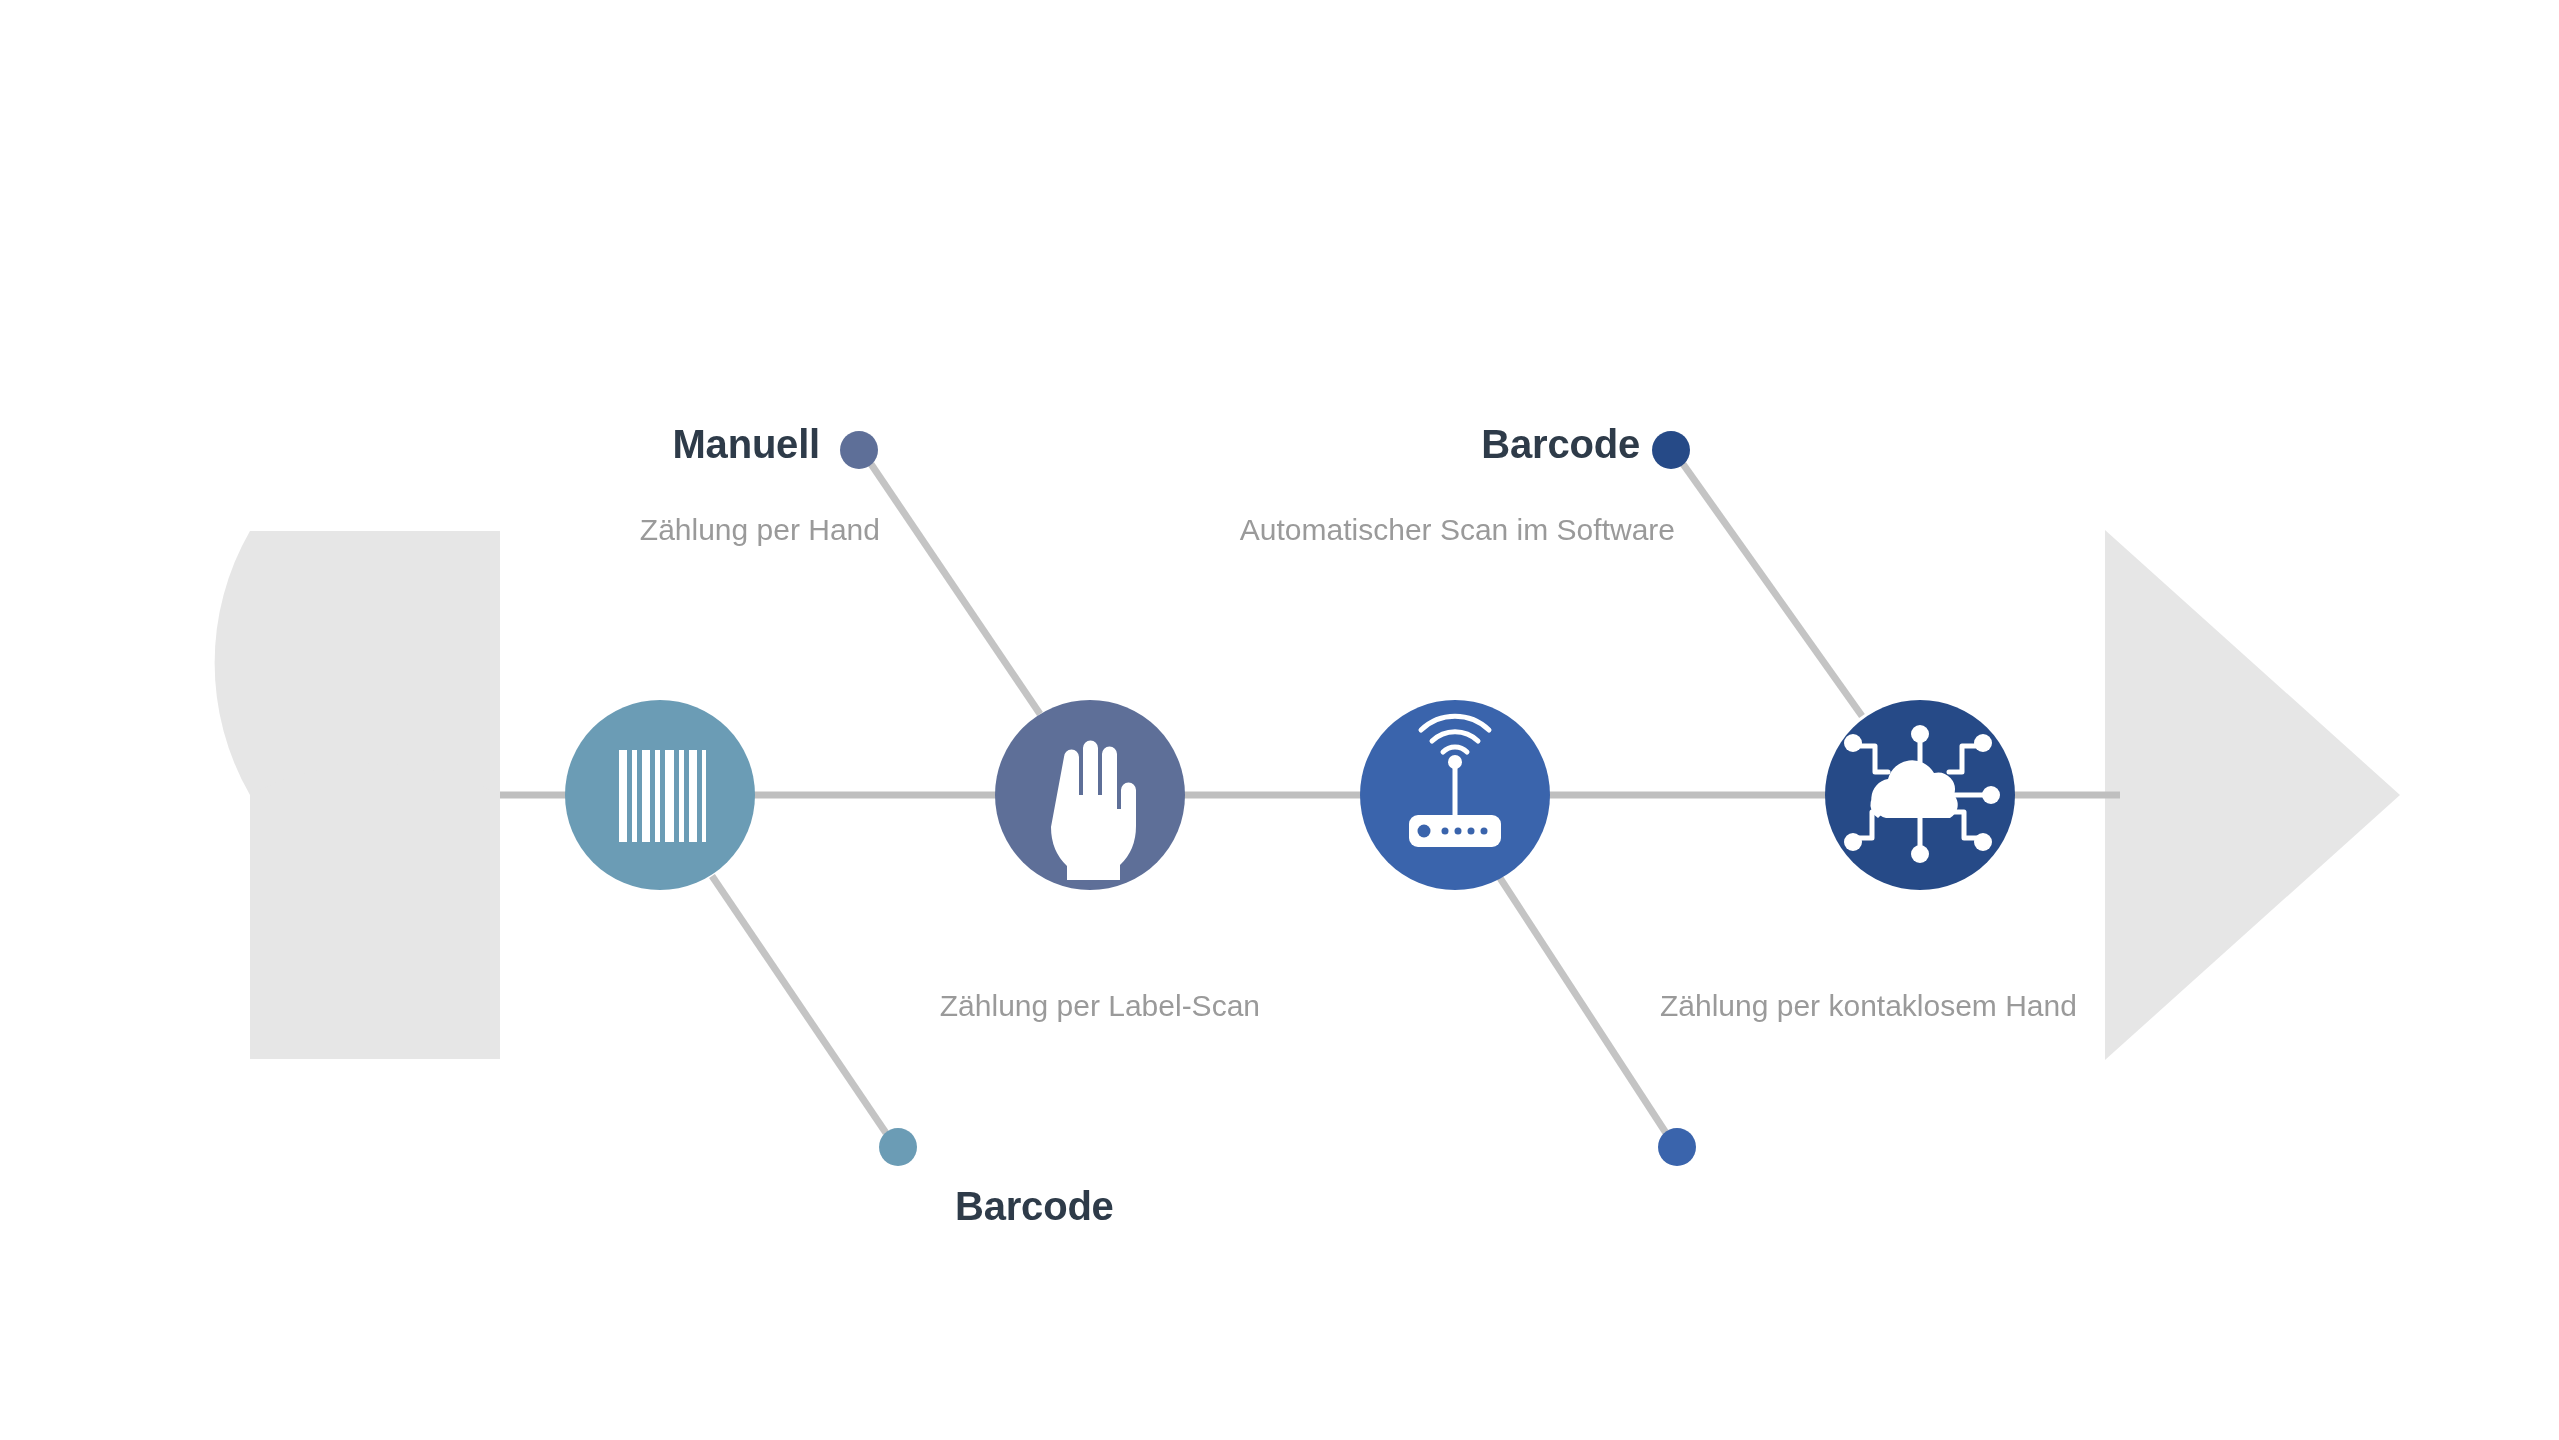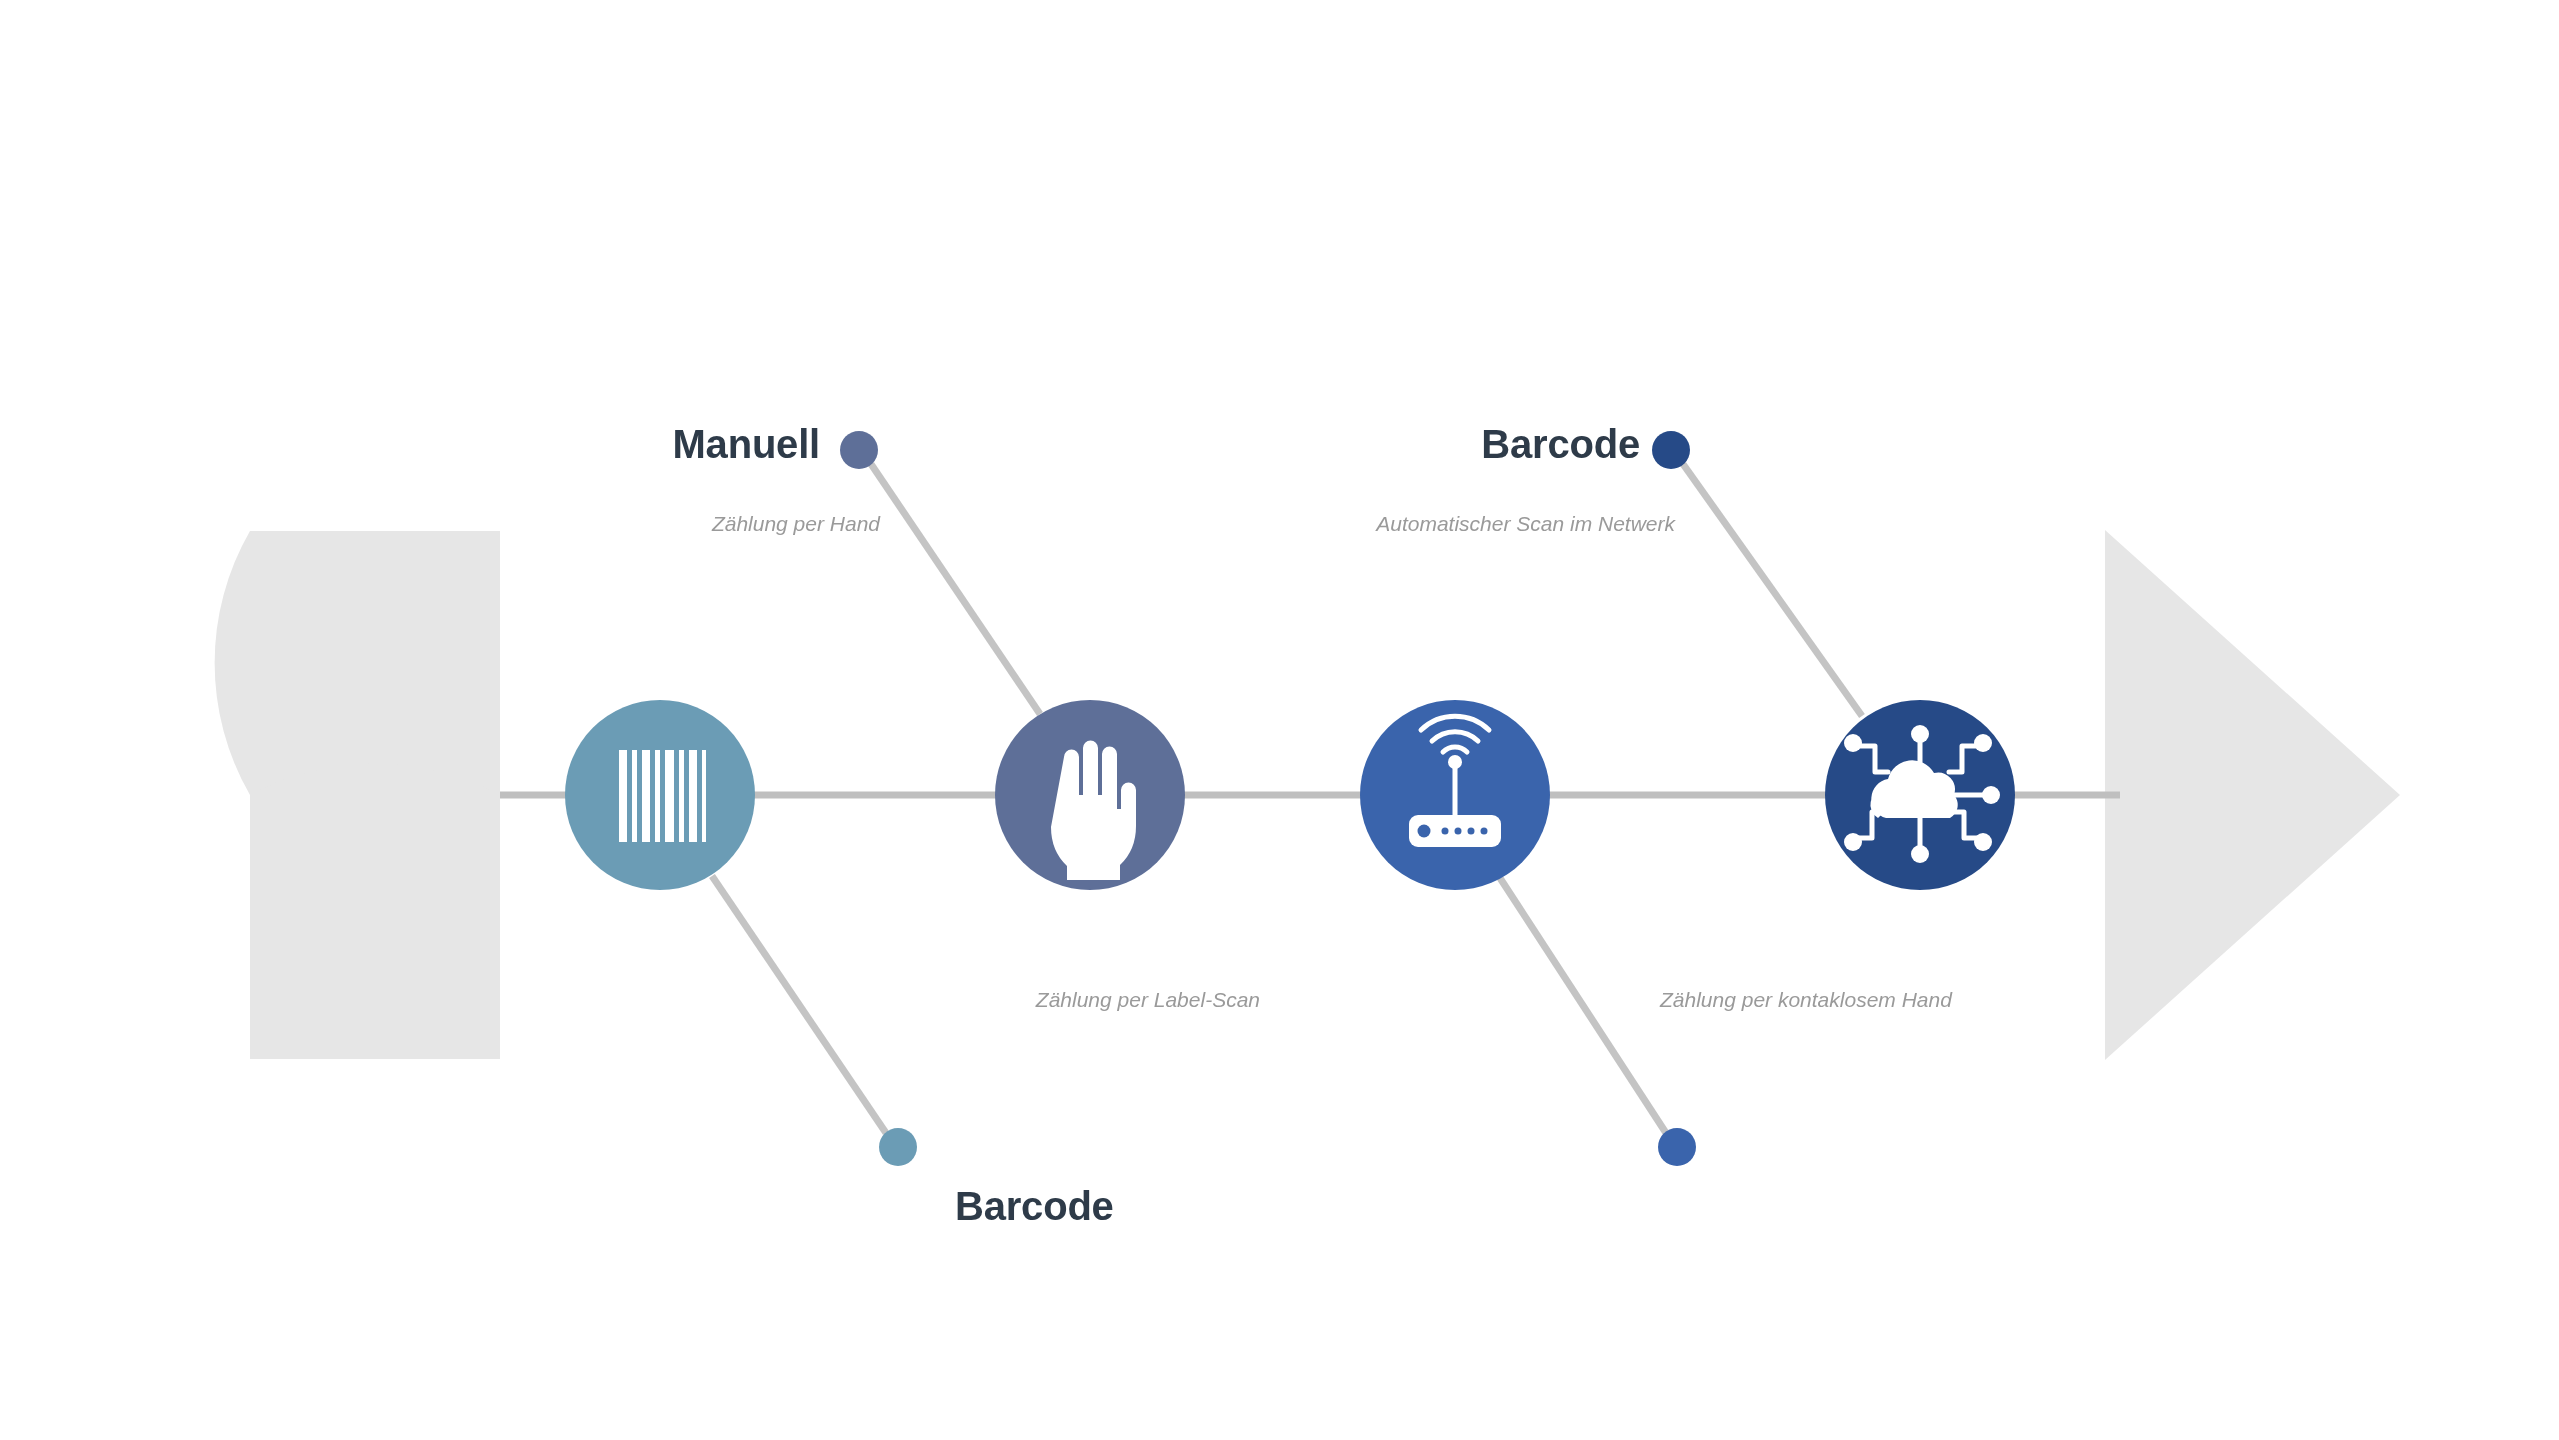--- a/index.html
+++ b/index.html
@@ -31,25 +31,24 @@
     white-space: pre;
   }
   .branch-title {
     font-size: 40px;
     font-weight: bold;
     color: #2e3b49;
     letter-spacing: -0.2px;
     line-height: 1;
   }
   .branch-sub {
-    font-size: 21px;
+    font-size: 30px;
     font-weight: normal;
     color: #9a9a9a;
     line-height: 1.25;
-    font-style: italic;
   }
   .ta-right { text-align: right; }
   .ta-left  { text-align: left; }
 </style>
 </head>
 <body>
 
 <div id="stage">
 
   <svg id="diagram-svg" viewBox="0 0 2559 1440" xmlns="http://www.w3.org/2000/svg">
@@ -151,20 +150,20 @@
     <circle id="dot-barcode" cx="898" cy="1147" r="19" fill="#6b9cb5"></circle>
     <circle id="dot-manuell" cx="859" cy="450" r="19" fill="#5e6f98"></circle>
     <circle id="dot-rfid" cx="1677" cy="1147" r="19" fill="#3a64ac"></circle>
     <circle id="dot-software" cx="1671" cy="450" r="19" fill="#264a87"></circle>
   </svg>
 
   <div class="lbl branch-title ta-right" style="left:180px; top:424px; width:640px;">Manuell</div>
   <div class="lbl branch-sub ta-right" style="left:180px; top:511px; width:700px;">Zählung per Hand</div>
 
   <div class="lbl branch-title ta-right" style="left:1000px; top:424px; width:640px;">Barcode</div>
-  <div class="lbl branch-sub ta-right" style="left:1000px; top:511px; width:675px; white-space:normal;">Automatischer Scan im Netwerk</div>
+  <div class="lbl branch-sub ta-right" style="left:1000px; top:511px; width:675px; white-space:normal;">Automatischer Scan im Software</div>
 
   <div class="lbl branch-sub ta-right" style="left:580px; top:987px; width:680px;">Zählung per Label-Scan</div>
   <div class="lbl branch-title ta-left" style="left:955px; top:1186px; width:460px;">Barcode</div>
 
   <div class="lbl branch-sub ta-left" style="left:1660px; top:987px; width:430px; white-space:normal;">Zählung per kontaklosem Hand</div>
 
 </div>
 
 </body></html>

